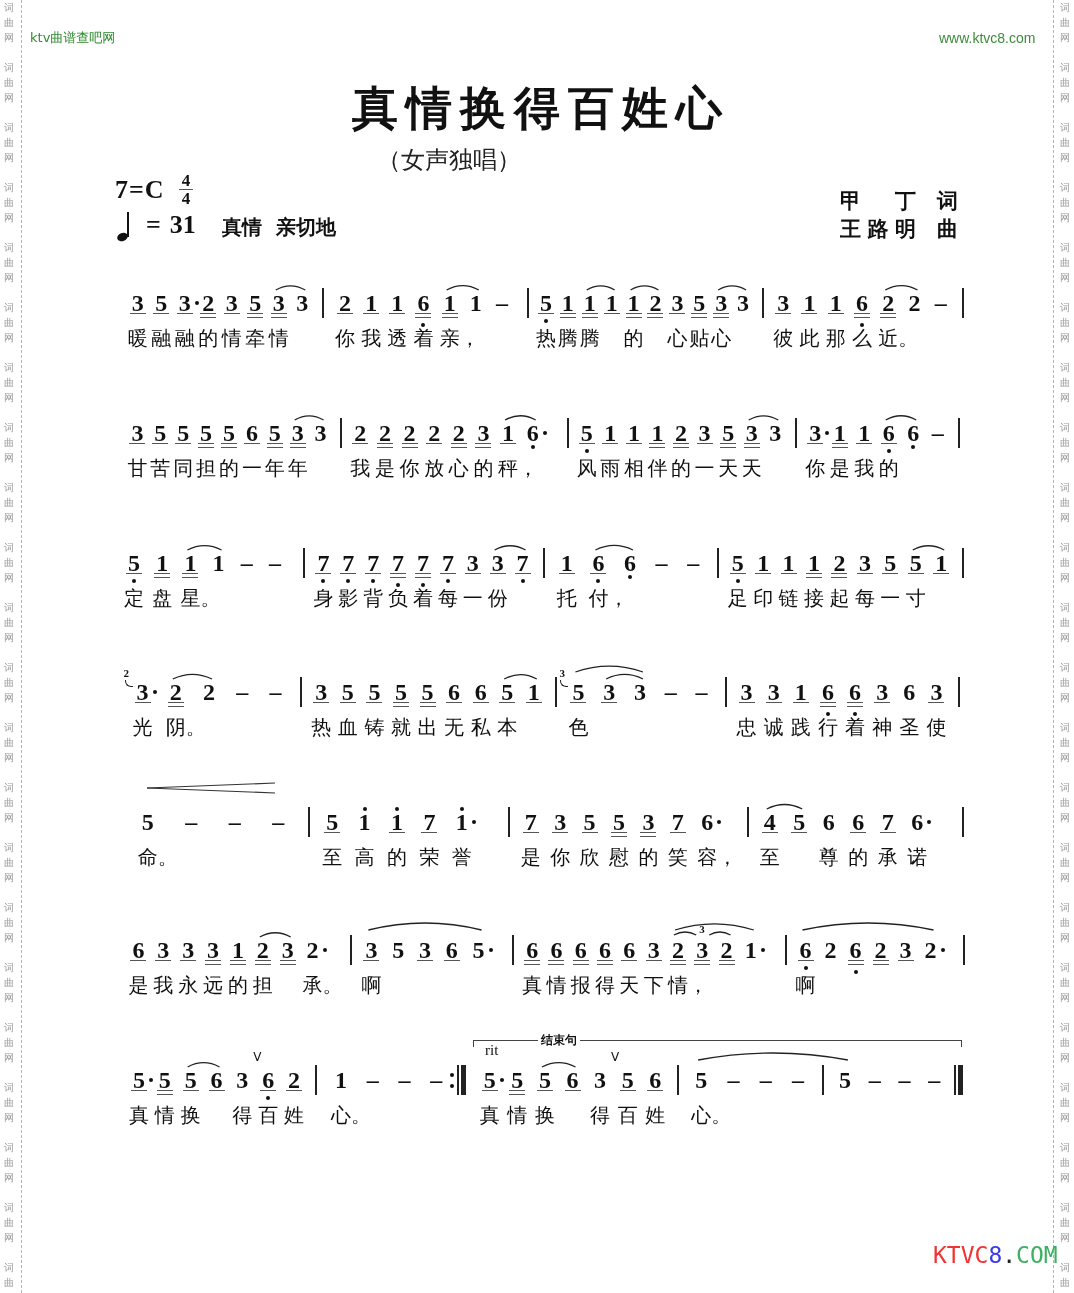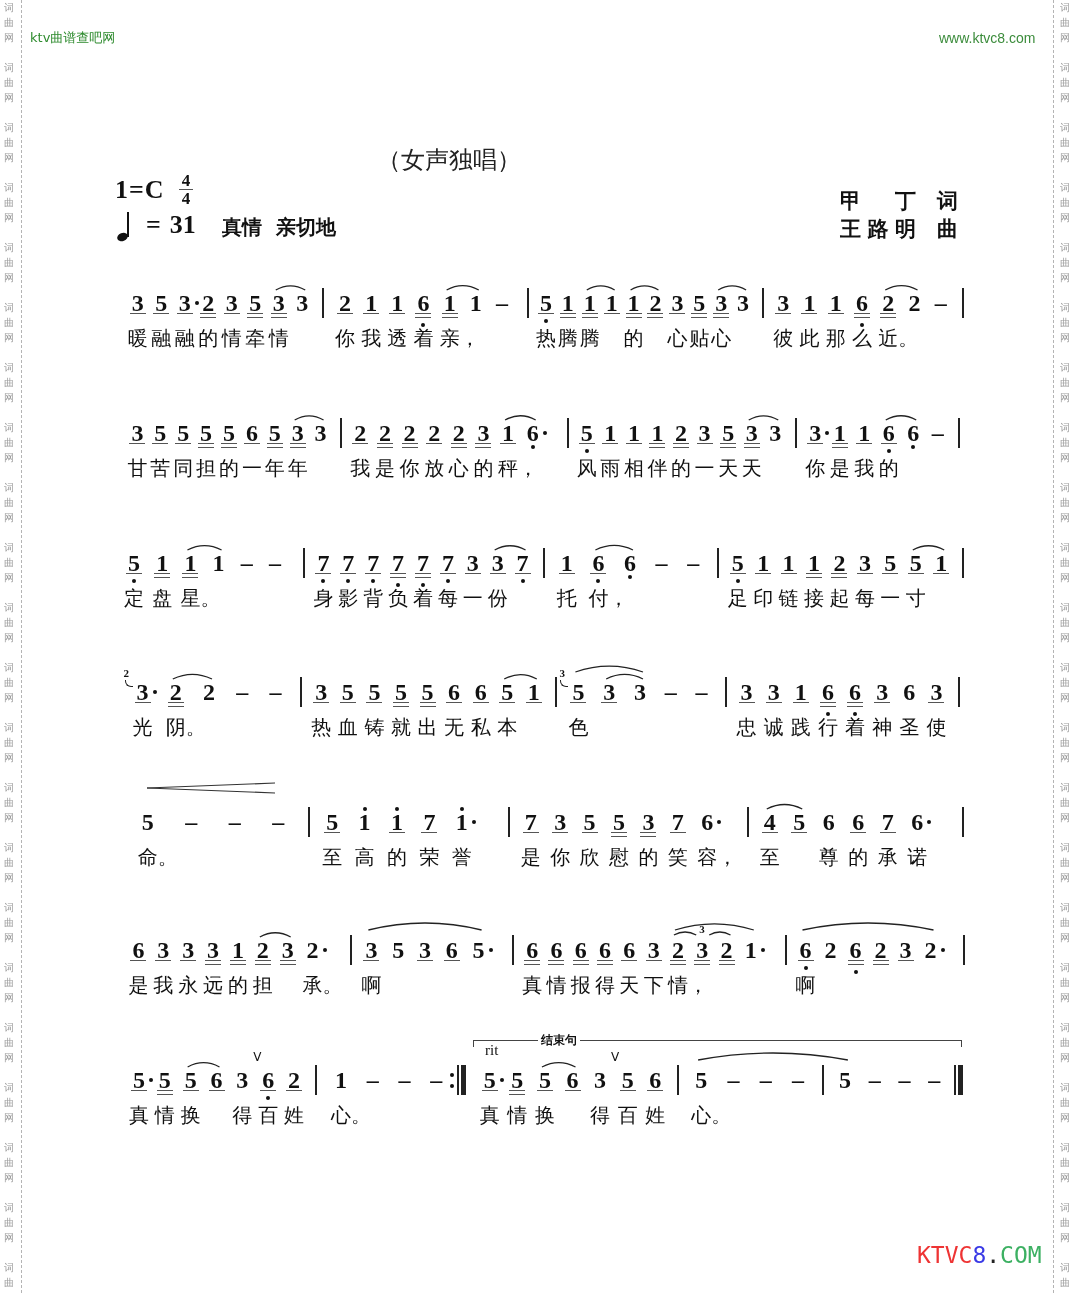--- a/index.html
+++ b/index.html
@@ -290,23 +290,24 @@
         <span>词</span>
         <span>曲</span>
         <span>网</span>
       </div>
     </div>
   <div class="wm-line" style="left:1053px"></div>
 
   <div class="site-name" style="color: rgb(46, 139, 46);">ktv曲谱查吧网</div>
   <div class="site-url" style="color: rgb(60, 140, 60);">www.ktvc8.com</div>
 
+  <h1 class="title">真情换得百姓心</h1>
   <div class="subtitle">（女声独唱）</div>
 
-  <div class="key">1=C</div>
+  <div class="key">7=C</div>
   <div class="timesig">
     <span>4</span>
     <span class="ts-line"></span>
     <span>4</span>
   </div>
 
   <div class="qnote">
     <span class="stem"></span>
     <span class="head"></span>
   </div>
@@ -1214,18 +1215,18 @@
     <div class="bar" style="left:954px"></div>
     <div class="bar thick" style="left:958px"></div>
   <svg class="slur-layer" width="1074" height="72">
         <path d="M187.640625,9 Q203.5703125,0.4140625 219.5,9"></path>
         <path d="M541.9375,9 Q558.7265625,0.2421875 575.515625,9"></path>
         <path d="M698.125,2 Q773,-12 847.875,2"></path>
       </svg>
     </div>
 
   <div class="logo">
-    <span style="color: rgb(238, 52, 52);">KTVC</span>
+    <span style="color: rgb(238, 52, 52); margin-left: 16px;">KTVC</span>
     <span style="color: rgb(58, 58, 230);">8</span>
     <span style="color: rgb(34, 34, 34);">.</span>
     <span style="color: rgb(60, 176, 98);">COM</span>
   </div>
 </div>
 
 </body></html>

